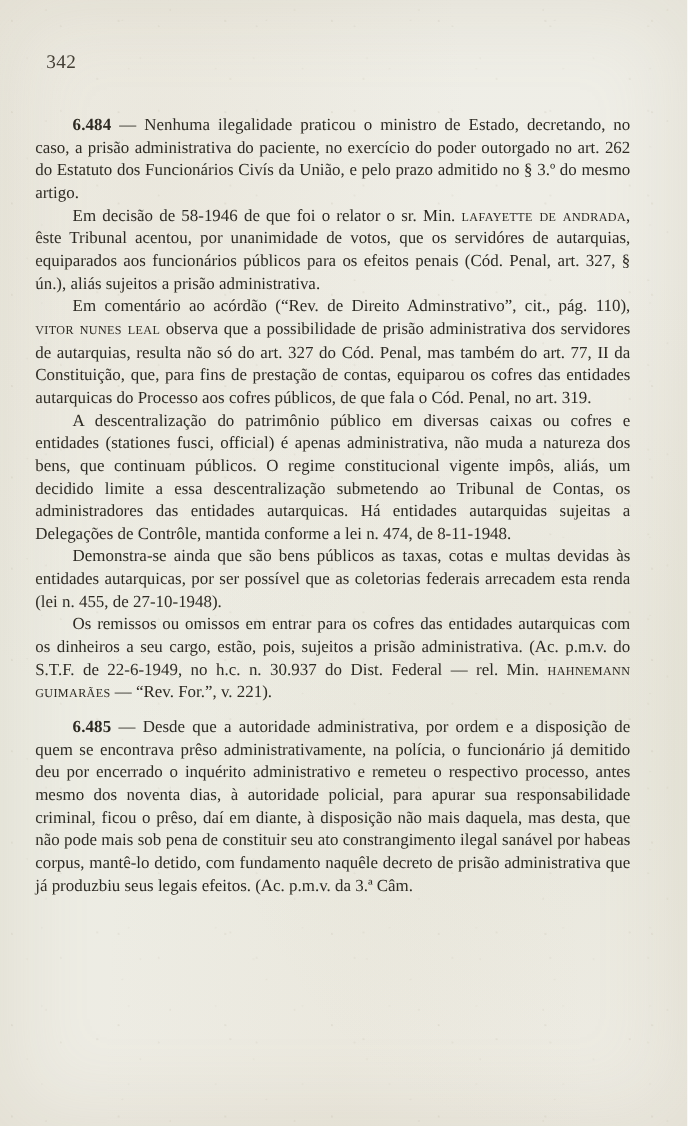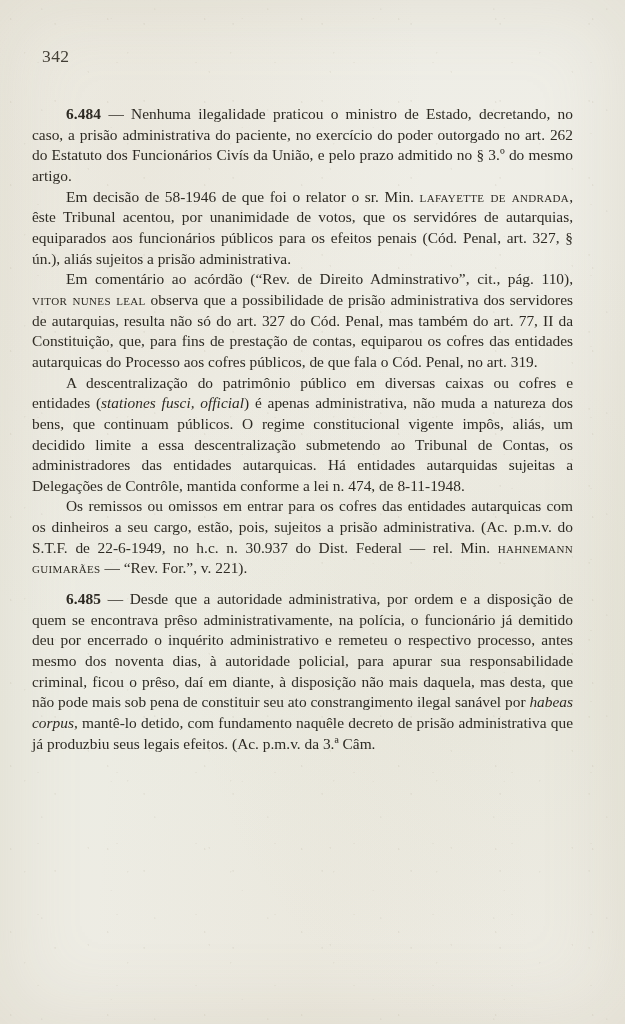--- a/index.html
+++ b/index.html
@@ -96,36 +96,37 @@
 
   .num {
     font-weight: bold;
     letter-spacing: .1px;
   }
   .sc {
     font-variant: small-caps;
     text-transform: lowercase;
     letter-spacing: .35px;
   }
-  .it { font-style: italic; }
+  .it { }
 </style>
 </head>
 <body>
 
 <div id="page">
 
   <div id="grain"></div>
 
   <div class="running-head">
     <span class="folio">342</span>
   </div>
 
   <div id="textblock">
       <p class="para entry"><span class="num">6.484</span><span> — </span><span>Nenhuma ilegalidade praticou o ministro de Estado, decretando, no caso, a prisão administrativa do paciente, no exercício do poder outorgado no art. 262 do Estatuto dos Funcionários Civís da União, e pelo prazo admitido no § 3.º do mesmo artigo.</span></p>
       <p class="para"><span>Em decisão de 58-1946 de que foi o relator o sr. Min. </span><span class="sc">Lafayette de Andrada</span><span>, êste Tribunal acentou, por unanimidade de votos, que os servidóres de autarquias, equiparados aos funcionários públicos para os efeitos penais (Cód. Penal, art. 327, § ún.), aliás sujeitos a prisão administrativa.</span></p>
       <p class="para"><span>Em comentário ao acórdão (“Rev. de Direito Adminstrativo”, cit., pág. 110), </span><span class="sc">Vitor Nunes Leal</span><span> observa que a possibilidade de prisão administrativa dos servidores de autarquias, resulta não só do art. 327 do Cód. Penal, mas também do art. 77, II da Constituição, que, para fins de prestação de contas, equiparou os cofres das entidades autarquicas do Processo aos cofres públicos, de que fala o Cód. Penal, no art. 319.</span></p>
       <p class="para"><span>A descentralização do patrimônio público em diversas caixas ou cofres e entidades (</span><span class="it">stationes fusci, official</span><span>) é apenas administrativa, não muda a natureza dos bens, que continuam públicos. O regime constitucional vigente impôs, aliás, um decidido limite a essa descentralização submetendo ao Tribunal de Contas, os administradores das entidades autarquicas.  Há entidades autarquidas sujeitas a Delegações de Contrôle, mantida conforme a lei n. 474, de 8-11-1948.</span></p>
+      <p class="para"><span>Demonstra-se ainda que são bens públicos as taxas, cotas e multas devidas às entidades autarquicas, por ser possível que as coletorias federais arrecadem esta renda (lei n. 455, de 27-10-1948).</span></p>
       <p class="para"><span>Os remissos ou omissos em entrar para os cofres das entidades autarquicas com os dinheiros a seu cargo, estão, pois, sujeitos a prisão administrativa.  (Ac. p.m.v. do S.T.F. de 22-6-1949, no h.c. n. 30.937 do Dist. Federal — rel. Min. </span><span class="sc">Hahnemann Guimarães</span><span> — “Rev. For.”, v. 221).</span></p>
       <p class="para entry"><span class="num">6.485</span><span> — </span><span>Desde que a autoridade administrativa, por ordem e a disposição de quem se encontrava prêso administrativamente, na polícia, o funcionário já demitido deu por encerrado o inquérito administrativo e remeteu o respectivo processo, antes mesmo dos noventa dias, à autoridade policial, para apurar sua responsabilidade criminal, ficou o prêso, daí em diante, à disposição não mais daquela, mas desta, que não pode mais sob pena de constituir seu ato constrangimento ilegal sanável por </span><span class="it">habeas corpus</span><span>, mantê-lo detido, com fundamento naquêle decreto de prisão administrativa que já produzbiu seus legais efeitos.  (Ac. p.m.v. da 3.ª Câm.</span></p>
     </div>
 
   <div id="vignette"></div>
 </div>
 
 </body></html>

